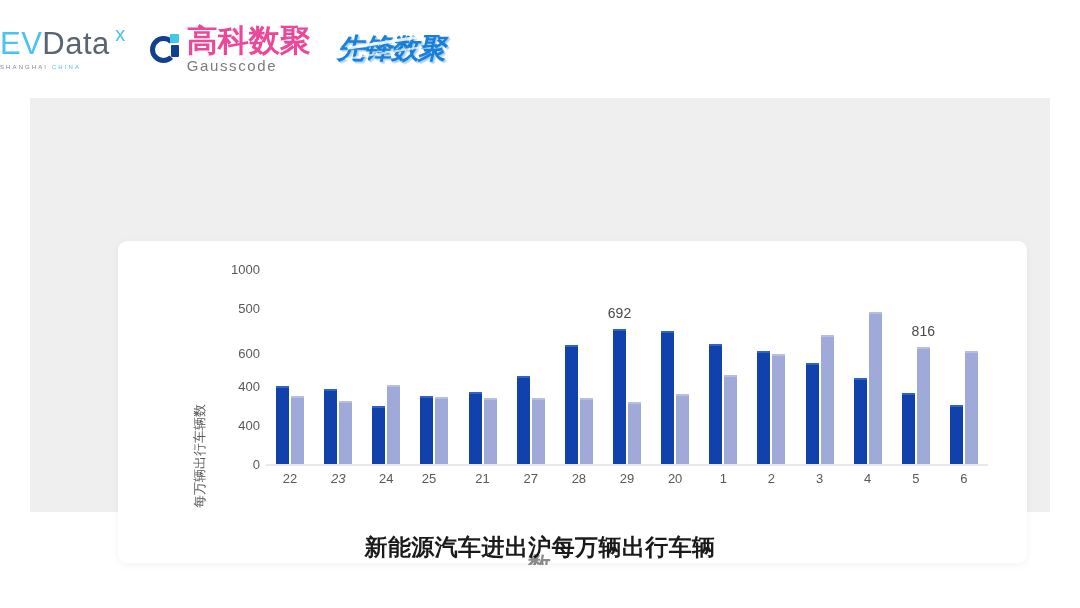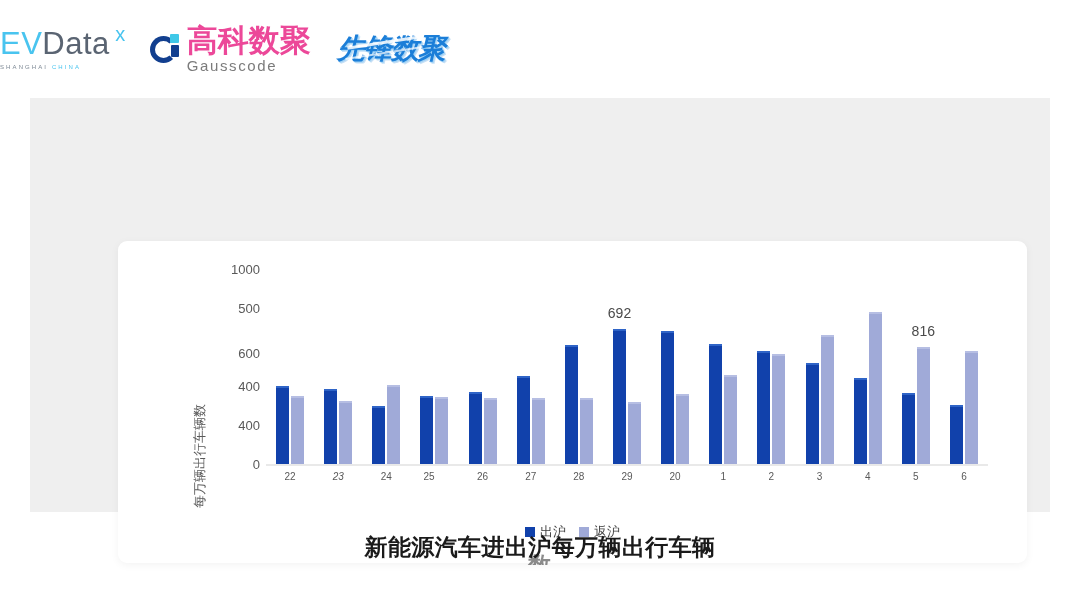--- a/index.html
+++ b/index.html
@@ -121,21 +121,21 @@
   .bar.out .bar-cap { background: #2f64c7; }
   .bar.back .bar-cap { background: #b6bee3; }
   .bar-label {
     position: absolute; left: 50%; transform: translateX(-50%);
     top: -24px; font-size: 14px; color: #4a4a4a; white-space: nowrap;
   }
   .x-labels {
     position: absolute; left: 148px; top: 230px; width: 722px; height: 22px;
   }
   .x-label {
-    position: absolute; top: 0; font-size: 10px; color: #595959;
+    position: absolute; top: 0; font-size: 13px; color: #595959;
     text-align: center; transform: translateX(-50%); white-space: nowrap;
   }
   .x-axis-title {
     position: absolute; left: 0; right: 0; top: 252px;
     text-align: center; font-size: 13px; color: #595959;
   }
   .legend {
     position: absolute; left: 0; right: 0; top: 282px;
     display: flex; align-items: center; justify-content: center; gap: 13px;
   }
@@ -335,42 +335,32 @@
               <div class="bar back" title="返沪 6: 578" style="height: 112.71px;">
                 <div class="bar-cap"></div>
               </div>
             </div>
           </div>
         <div class="x-labels" id="x-labels">
             <div class="x-label" style="left: 24.0667px;">22</div>
             <div class="x-label" style="left: 72.2px; font-style: italic;">23</div>
             <div class="x-label" style="left: 120.333px;">24</div>
             <div class="x-label" style="left: 163px;">25</div>
-            <div class="x-label" style="left: 216.6px;">26</div>
+            <div class="x-label" style="left: 216.6px;">21</div>
             <div class="x-label" style="left: 264.733px;">27</div>
             <div class="x-label" style="left: 312.867px;">28</div>
             <div class="x-label" style="left: 361px;">29</div>
             <div class="x-label" style="left: 409.133px;">20</div>
             <div class="x-label" style="left: 457.267px;">1</div>
             <div class="x-label" style="left: 505.4px;">2</div>
             <div class="x-label" style="left: 553.533px;">3</div>
             <div class="x-label" style="left: 601.667px;">4</div>
             <div class="x-label" style="left: 649.8px;">5</div>
             <div class="x-label" style="left: 697.933px;">6</div>
           </div>
-        <div class="legend" id="legend">
-            <div class="legend-item">
-              <span class="legend-swatch out"></span>
-              <span class="legend-text">出沪</span>
-            </div>
-            <div class="legend-item">
-              <span class="legend-swatch back"></span>
-              <span class="legend-text">返沪</span>
-            </div>
-          </div>
       </div>
     </div>
   </div>
 
   <div class="caption-ghost">数</div>
   <div class="caption-cn">新能源汽车进出沪每万辆出行车辆</div>
 
 </div>
 
 </body></html>

